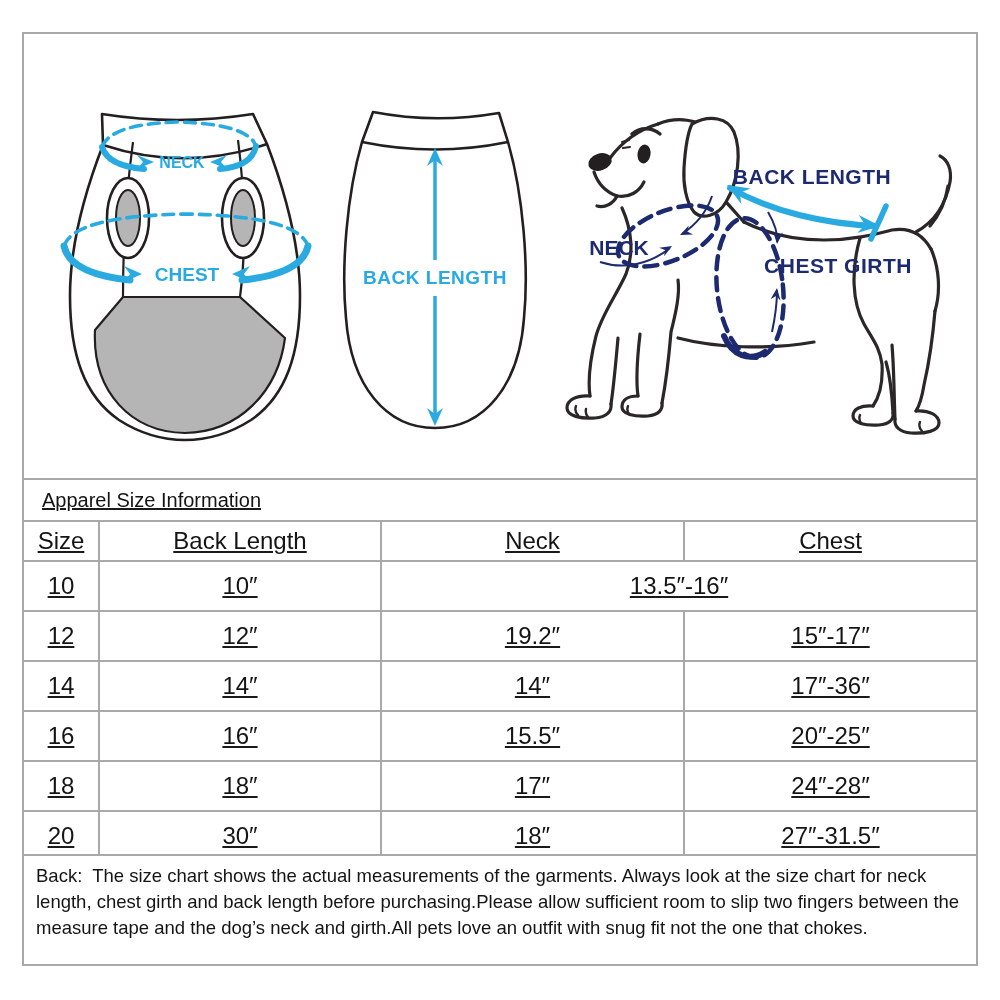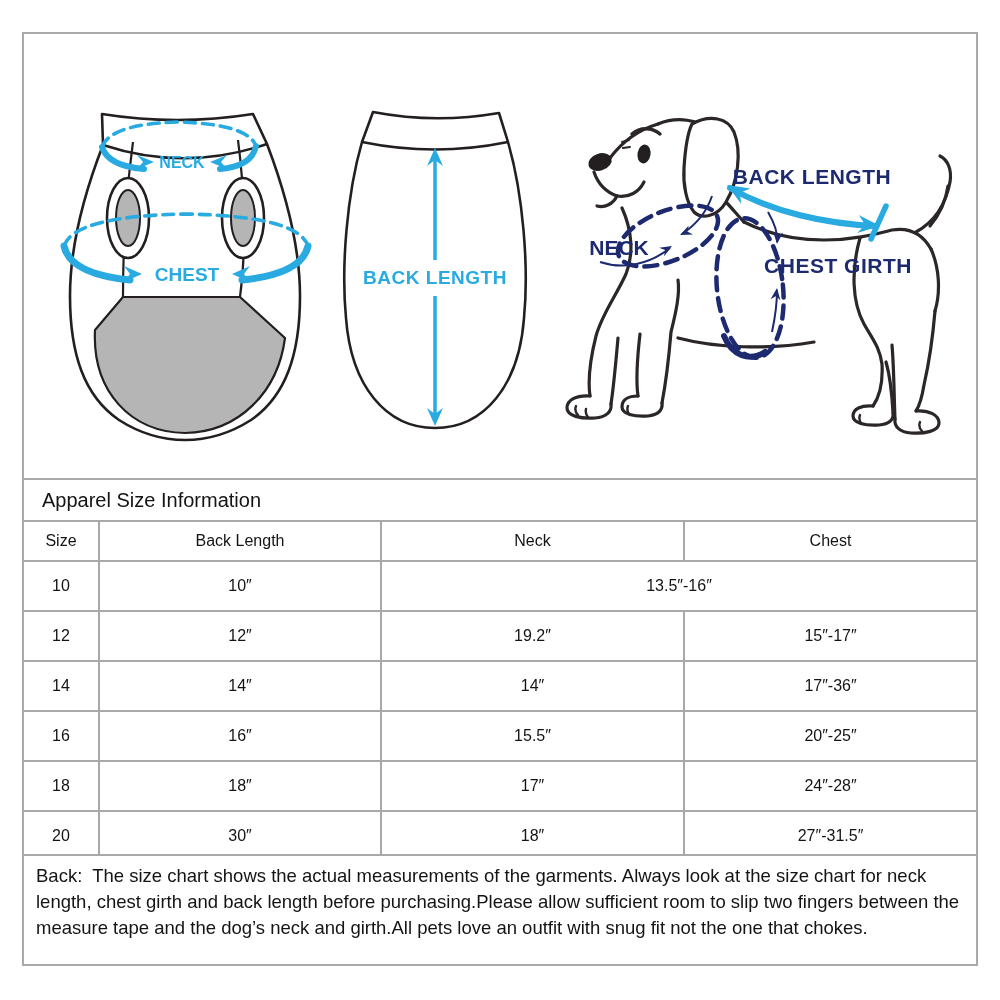--- a/index.html
+++ b/index.html
@@ -10,31 +10,31 @@
   }
   .frame{
     position:absolute;left:22px;top:32px;width:956px;height:446px;
     border:2px solid #a9a9a9;border-bottom:none;box-sizing:border-box;background:#fff;
   }
   .frame svg{display:block;}
 
   
   .size-table{
     position:absolute;left:22px;top:478px;width:956px;box-sizing:border-box;
-    border:2px solid #a9a9a9;background:#fff;
+    border:2px solid #a9a9a9;background:#fff;text-decoration:underline;
   }
   .t-row{display:flex;border-top:2px solid #a9a9a9;}
   .t-row:first-child{border-top:none;}
   .t-title{
     height:40px;display:flex;align-items:center;padding-left:18px;
     font-size:20px;color:#141414;
   }
   .t-cell{
     display:flex;align-items:center;justify-content:center;text-align:center;
-    height:38px;font-size:16px;color:#141414;box-sizing:border-box;
+    height:38px;font-size:24px;color:#141414;box-sizing:border-box;
     border-left:2px solid #a9a9a9;
   }
   .t-cell.c0{width:74px;border-left:none;}
   .t-cell.c1{width:282px;}
   .t-cell.c2{width:303px;}
   .t-cell.c3{flex:1;}
   .t-row.data .t-cell{height:48px;}
 
   
   .tips{

